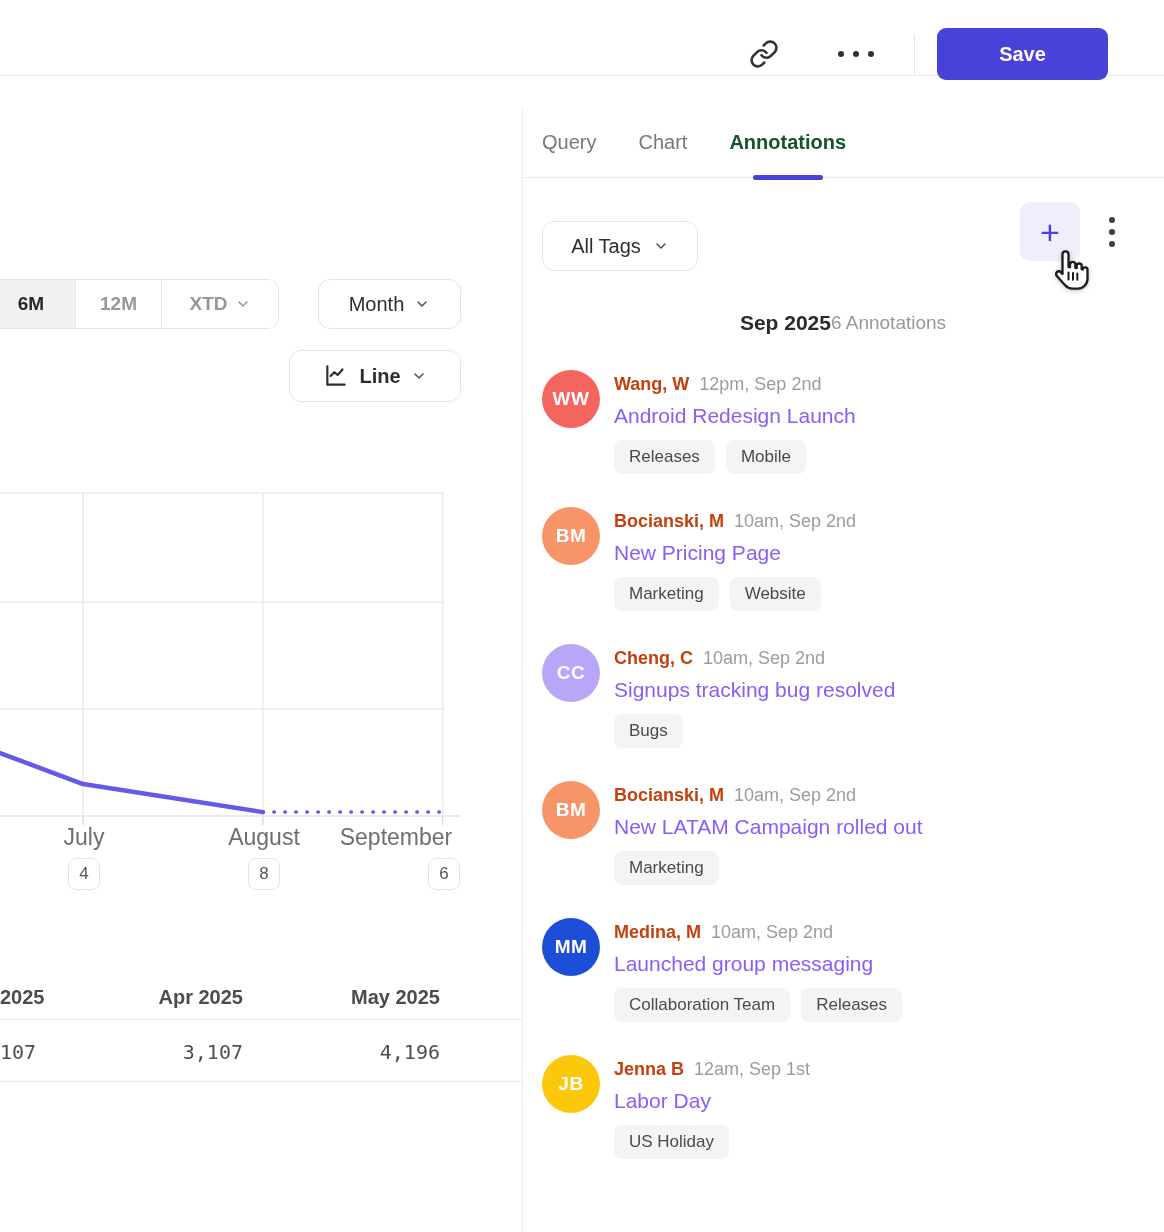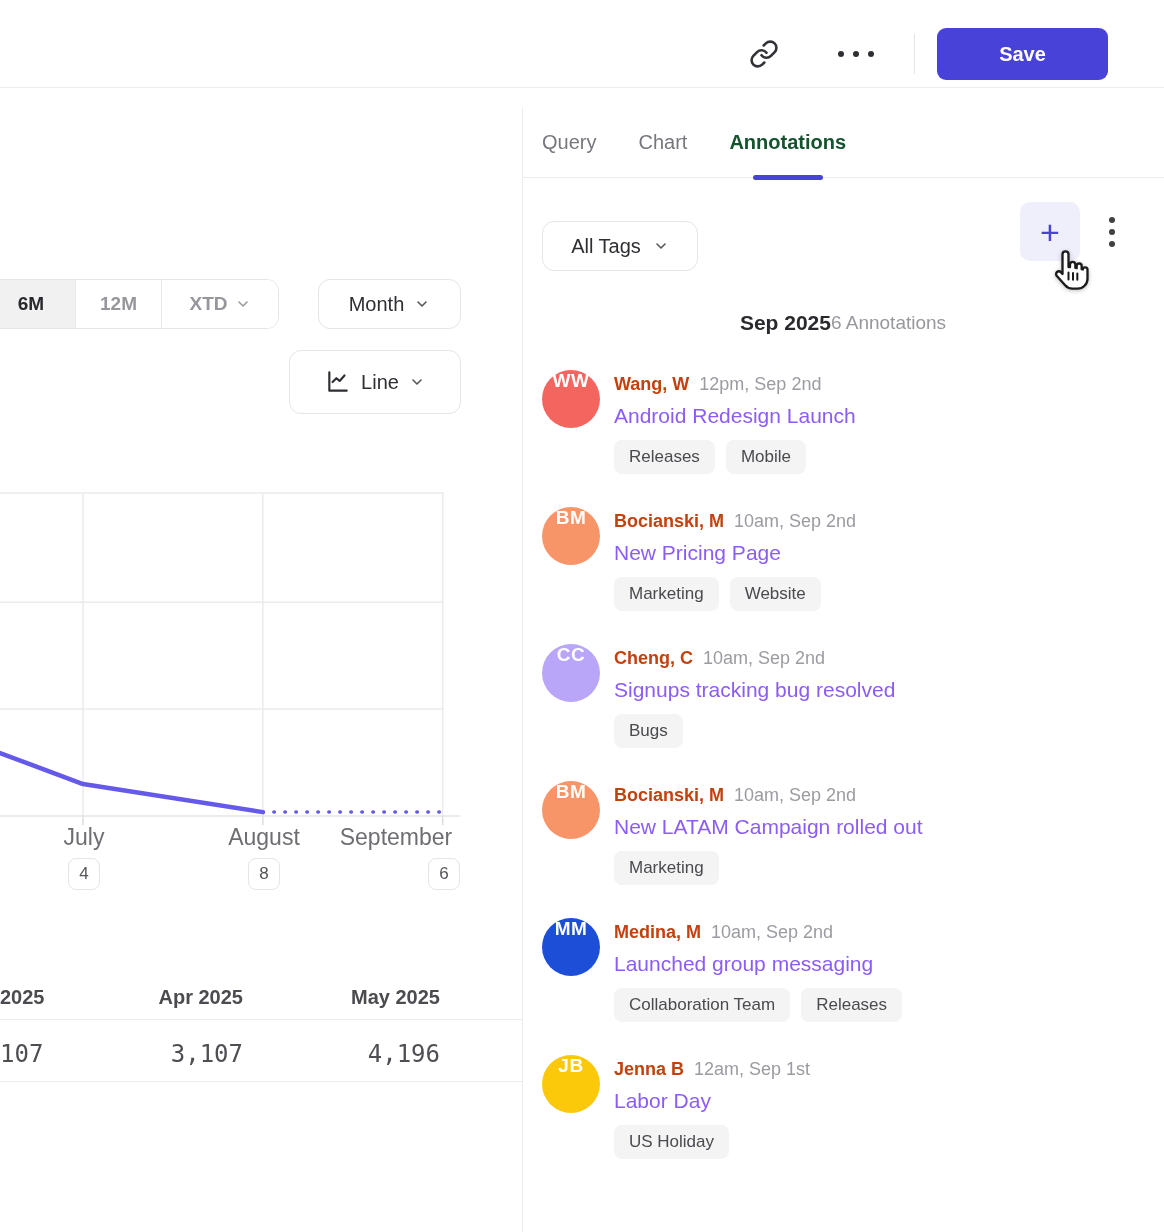--- a/index.html
+++ b/index.html
@@ -1,21 +1,21 @@
 <!DOCTYPE html>
 <html><head>
 <meta charset="utf-8">
 <style>
   * { margin:0; padding:0; box-sizing:border-box; }
   html,body { width:1164px; height:1232px; background:#fff; overflow:hidden;
               font-family:"Liberation Sans", sans-serif; color:#2d2d32; }
   #app { position:relative; width:1164px; height:1232px; background:#fff; }
 
   
-  .top-header { position:absolute; left:0; top:0; width:1164px; height:88px;
+  .top-header { position:absolute; left:0; top:0; width:1164px; height:76px;
                 background:#fff; border-bottom:1px solid #ececee; }
   .header-actions { position:absolute; right:56px; top:28px; height:52px;
                     display:flex; align-items:center; }
   .icon-btn { width:44px; height:44px; display:flex; align-items:center; justify-content:center;
               background:none; border:none; cursor:pointer; }
   .link-btn { margin-right:52px; }
   .dots-h { display:flex; gap:9px; margin-right:40px; }
   .dots-h i { width:6px; height:6px; border-radius:50%; background:#2f2f34; display:block; }
   .vdivider { width:1px; height:40px; background:#e4e4e7; margin-right:22px; }
   .save-btn { width:171px; height:52px; border:none; border-radius:9px; background:#4942d8;
@@ -31,42 +31,42 @@
               font-size:19px; font-weight:600; color:#96969c; cursor:pointer; background:#fff; border:none;
               font-family:"Liberation Sans", sans-serif; }
   .seg-item + .seg-item { border-left:1px solid #e8e8ea; }
   .seg-item.sel { background:#f1f1f2; color:#28282d; }
   .seg-6m { width:88px; } .seg-12m { width:86px; } .seg-xtd { width:117px; }
 
   .pill-btn { position:absolute; display:flex; align-items:center; justify-content:center; gap:10px;
               background:#fff; border:1px solid #e5e5e8; border-radius:12px; cursor:pointer;
               font-size:20px; font-weight:500; color:#2e2e33; font-family:"Liberation Sans", sans-serif; }
   .month-btn { left:318px; top:171px; width:143px; height:50px; }
-  .linetype-btn { left:289px; top:242px; width:172px; height:64px; }
+  .linetype-btn { left:289px; top:242px; width:172px; height:52px;font-weight:bold; }
 
   .chev { width:16px; height:16px; stroke:#55555a; stroke-width:2.4; fill:none;
           stroke-linecap:round; stroke-linejoin:round; }
   .chev.gray { stroke:#9a9aa0; }
 
   
   #chart-svg { position:absolute; left:0; top:383px; }
   .x-label { position:absolute; top:716px; transform:translateX(-50%);
              font-size:23px; color:#6e6e73; white-space:nowrap; }
   .x-badge { position:absolute; top:750px; transform:translateX(-50%); min-width:32px; height:32px;
              padding:0 8px; background:#fff; border:1px solid #e5e5e8; border-radius:8px;
              display:flex; align-items:center; justify-content:center;
              font-size:17px; color:#55555a; cursor:pointer; }
 
   
   .mini-table { position:absolute; left:0; top:850px; width:522px; }
   .mt-row { position:relative; height:62px; }
   .mt-divider { position:absolute; left:0; width:522px; height:1px; background:#ececee; }
   .mt-cell { position:absolute; white-space:nowrap; }
   .mt-head .mt-cell { font-size:20px; font-weight:600; color:#4b4b50; top:28px; }
-  .mt-vals .mt-cell { font-family:"DejaVu Sans Mono", monospace; font-size:24px; color:#4e4e53; top:20px; }
+  .mt-vals .mt-cell { font-family:"DejaVu Sans Mono", monospace; font-size:20px; color:#4e4e53; top:20px; }
   .c0 { left:0; } .c1 { left:120px; width:123px; text-align:right; } .c2 { left:317px; width:123px; text-align:right; }
 
   
   .right-panel { position:absolute; left:522px; top:108px; width:642px; height:1124px;
                  background:#fff; border-left:1px solid #ececee; }
   .tabbar { position:absolute; left:0; top:0; width:642px; height:70px;
             border-bottom:1px solid #ececee; display:flex; align-items:center; gap:42px; padding-left:19px; }
   .tab { position:relative; height:70px; display:flex; align-items:center;
          font-size:20px; font-weight:500; color:#77777d; cursor:pointer; background:none; border:none;
          font-family:"Liberation Sans", sans-serif; }
@@ -92,21 +92,21 @@
   .kebab i { width:6px; height:6px; border-radius:50%; background:#3f3f44; display:block; }
 
   .section-row { position:absolute; left:19px; right:20px; top:198px; height:34px;
                  display:flex; align-items:center; justify-content:center; }
   .section-month { font-size:21px; font-weight:700; color:#2a2a2e; }
   .section-count { font-size:19px; color:#97979d; }
 
   .ann-list { position:absolute; left:19px; right:20px; top:262px; }
   .ann-item { display:flex; gap:14px; margin-bottom:33px; cursor:pointer; }
   .avatar { flex:0 0 58px; width:58px; height:58px; border-radius:50%;
-            display:flex; justify-content:center;
+            display:flex; align-items:center; justify-content:center;
             color:#fff; font-size:19px; font-weight:600; letter-spacing:.5px; }
   .ann-body { flex:1; min-width:0; padding-top:1px; }
   .ann-head { display:flex; align-items:baseline; gap:10px; line-height:26px; }
   .ann-name { font-size:18px; font-weight:700; color:#c2410c; }
   .ann-time { font-size:18px; color:#9b9ba1; }
   .ann-title { font-size:21px; color:#8b5cf6; line-height:36px; max-width:332px; margin-top:1px; }
   .ann-tags { display:flex; gap:11px; margin-top:6px; flex-wrap:wrap; }
   .chip { background:#f4f4f5; border-radius:8px; padding:7px 15px; font-size:17px; color:#4a4a4f;
           white-space:nowrap; cursor:pointer; }
 </style>

